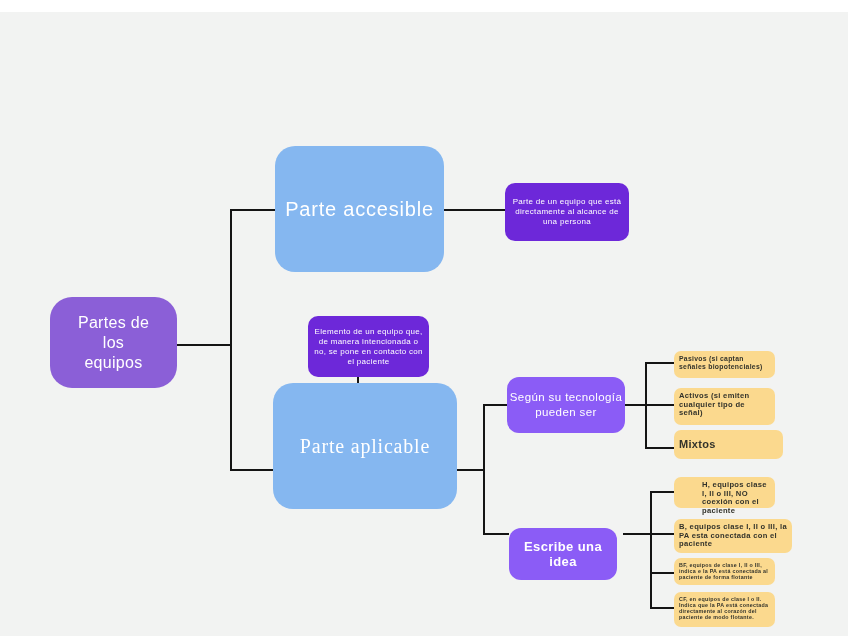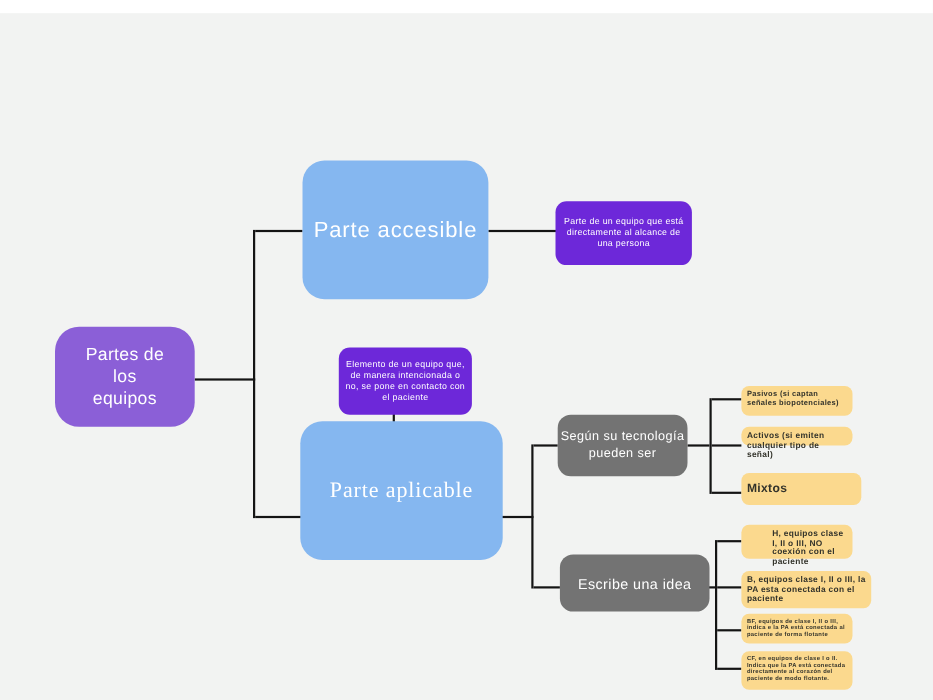--- a/index.html
+++ b/index.html
@@ -37,33 +37,33 @@
   .aplicable{left:273px;top:383px;width:184px;height:126px;font-family:Liberation Serif, serif;}
 
   .note{
     background:#6d28d9;border-radius:10px;
     font-size:8px;line-height:1.25;padding:4px 6px;
   }
   .note-accesible{left:505px;top:183px;width:124px;height:58px;}
   .note-aplicable{left:308px;top:305px;width:121px;height:61px;margin-top:11px;}
 
   .sub{
-    background:#737373;border-radius:12px;color:#fff;
+    background:#8b5cf6;border-radius:12px;color:#fff;
   }
   .tecnologia{left:507px;top:377px;width:118px;height:56px;font-size:11.5px;line-height:1.3;letter-spacing:.4px;}
-  .escribe{left:509px;top:504px;width:136px;height:52px;font-size:13px;letter-spacing:.4px;}
+  .escribe{left:509px;top:528px;width:108px;height:52px;font-size:13px;letter-spacing:.4px;font-weight:bold;}
 
   .leaf{
     background:#fbd98e;border-radius:7px;
     color:#33332b;font-weight:700;
     justify-content:flex-start;align-items:flex-start;
     text-align:left;padding:4px 5px;line-height:1.15;
   }
   .pasivos{left:674px;top:351px;width:101px;height:27px;font-size:6.8px;}
-  .activos{left:674px;top:388px;width:101px;height:17px;font-size:7.6px;}
+  .activos{left:674px;top:388px;width:101px;height:37px;font-size:7.6px;}
   .mixtos{left:674px;top:430px;width:109px;height:29px;font-size:11px;align-items:center;}
   .tipo-h{left:674px;top:477px;width:101px;height:31px;font-size:7.6px;padding-left:28px;}
   .tipo-b{left:674px;top:519px;width:118px;height:34px;font-size:7.6px;}
   .tipo-bf{left:674px;top:558px;width:101px;height:27px;font-size:5.3px;}
   .tipo-cf{left:674px;top:592px;width:101px;height:35px;font-size:5.3px;}
 
   .line{position:absolute;background:#141414;}
   .h{height:2px;}
   .v{width:2px;}
   .l1{left:177px;top:344px;width:55px;}

